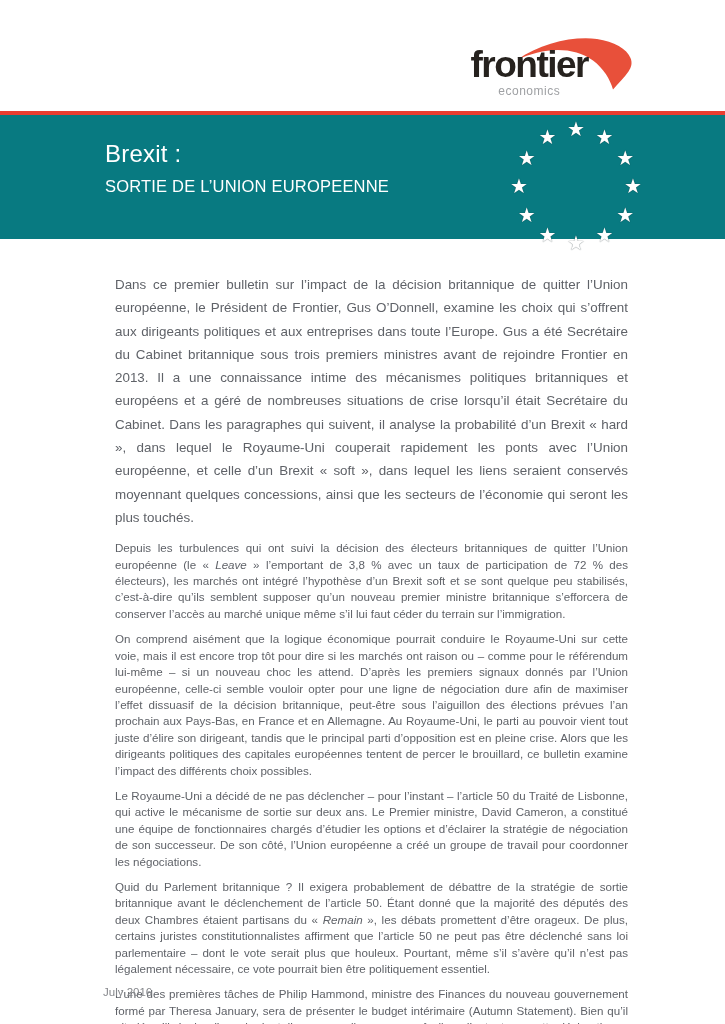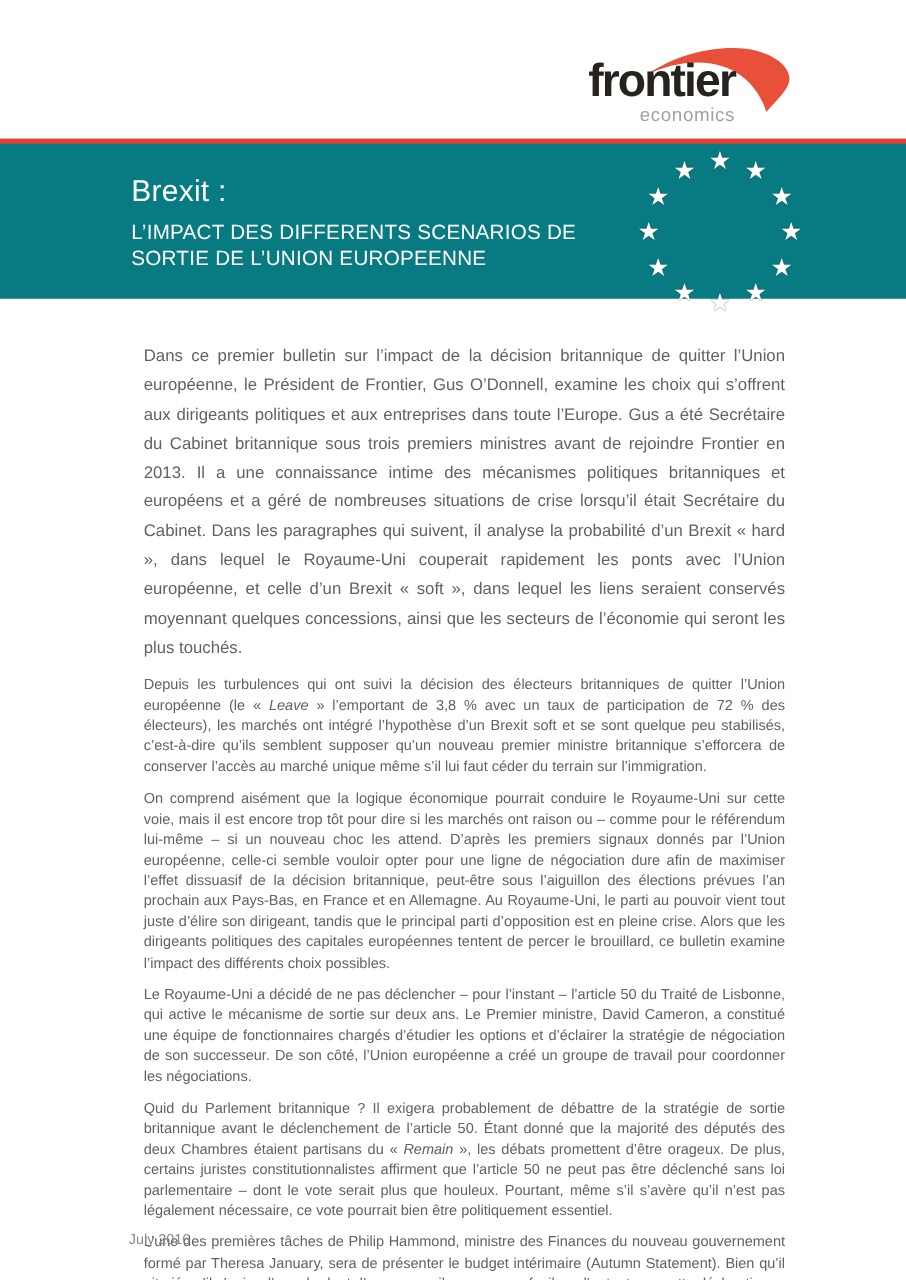--- a/index.html
+++ b/index.html
@@ -16,21 +16,21 @@
   .page{
     position:relative;width:725px;height:1024px;background:#fff;overflow:hidden;
     font-family:"Liberation Sans","DejaVu Sans",sans-serif;
     border-radius:13px;
   }
   
   .header{position:relative;height:111px;}
   .logo{position:absolute;top:46px;right:137px;}
   .logo .word{display:block;font-size:37px;font-weight:bold;color:var(--logo);
     letter-spacing:-1.5px;line-height:1;position:relative;z-index:1;}
-  .logo .sub{display:block;text-align:right;font-size:15px;color:var(--logo-sub);
+  .logo .sub{display:block;text-align:center;font-size:12px;color:var(--logo-sub);
     letter-spacing:.5px;margin-top:1px;position:relative;z-index:1;}
   .swoosh{position:absolute;left:46px;top:-10px;width:116px;height:54px;z-index:0;}
   
   .banner{height:128px;background:var(--teal);border-top:4px solid var(--red);position:relative;}
   .banner-text{padding:25px 0 0 105px;color:#fff;}
   .banner-title{font-size:24px;font-weight:normal;letter-spacing:.2px;margin-bottom:8px;}
   .banner-sub{font-size:16.5px;line-height:1.3;letter-spacing:.2px;}
   .stars{position:absolute;left:512px;top:7px;width:130px;height:130px;}
   .star{position:absolute;color:#fff;font-size:20px;line-height:1;
     text-shadow:0 0 1px rgba(25,42,45,.85);}
@@ -55,21 +55,20 @@
       </svg>
       <span class="word">frontier</span>
       <span class="sub">economics</span>
     </div>
   </div>
 
   <div class="banner">
     <div class="banner-text">
       <div class="banner-title">Brexit :</div>
       <div class="banner-sub">
-        <div>L’IMPACT DES DIFFERENTS SCENARIOS DE</div>
         <div>SORTIE DE L’UNION EUROPEENNE</div>
       </div>
     </div>
     <div class="stars">
         <span class="star" style="left: 55px; top: -3px;">★</span>
         <span class="star" style="left: 83.5px; top: 4.63655px;">★</span>
         <span class="star" style="left: 104.363px; top: 25.5px;">★</span>
         <span class="star" style="left: 112px; top: 54px;">★</span>
         <span class="star" style="left: 104.363px; top: 82.5px;">★</span>
         <span class="star" style="left: 83.5px; top: 103.363px;">★</span>

